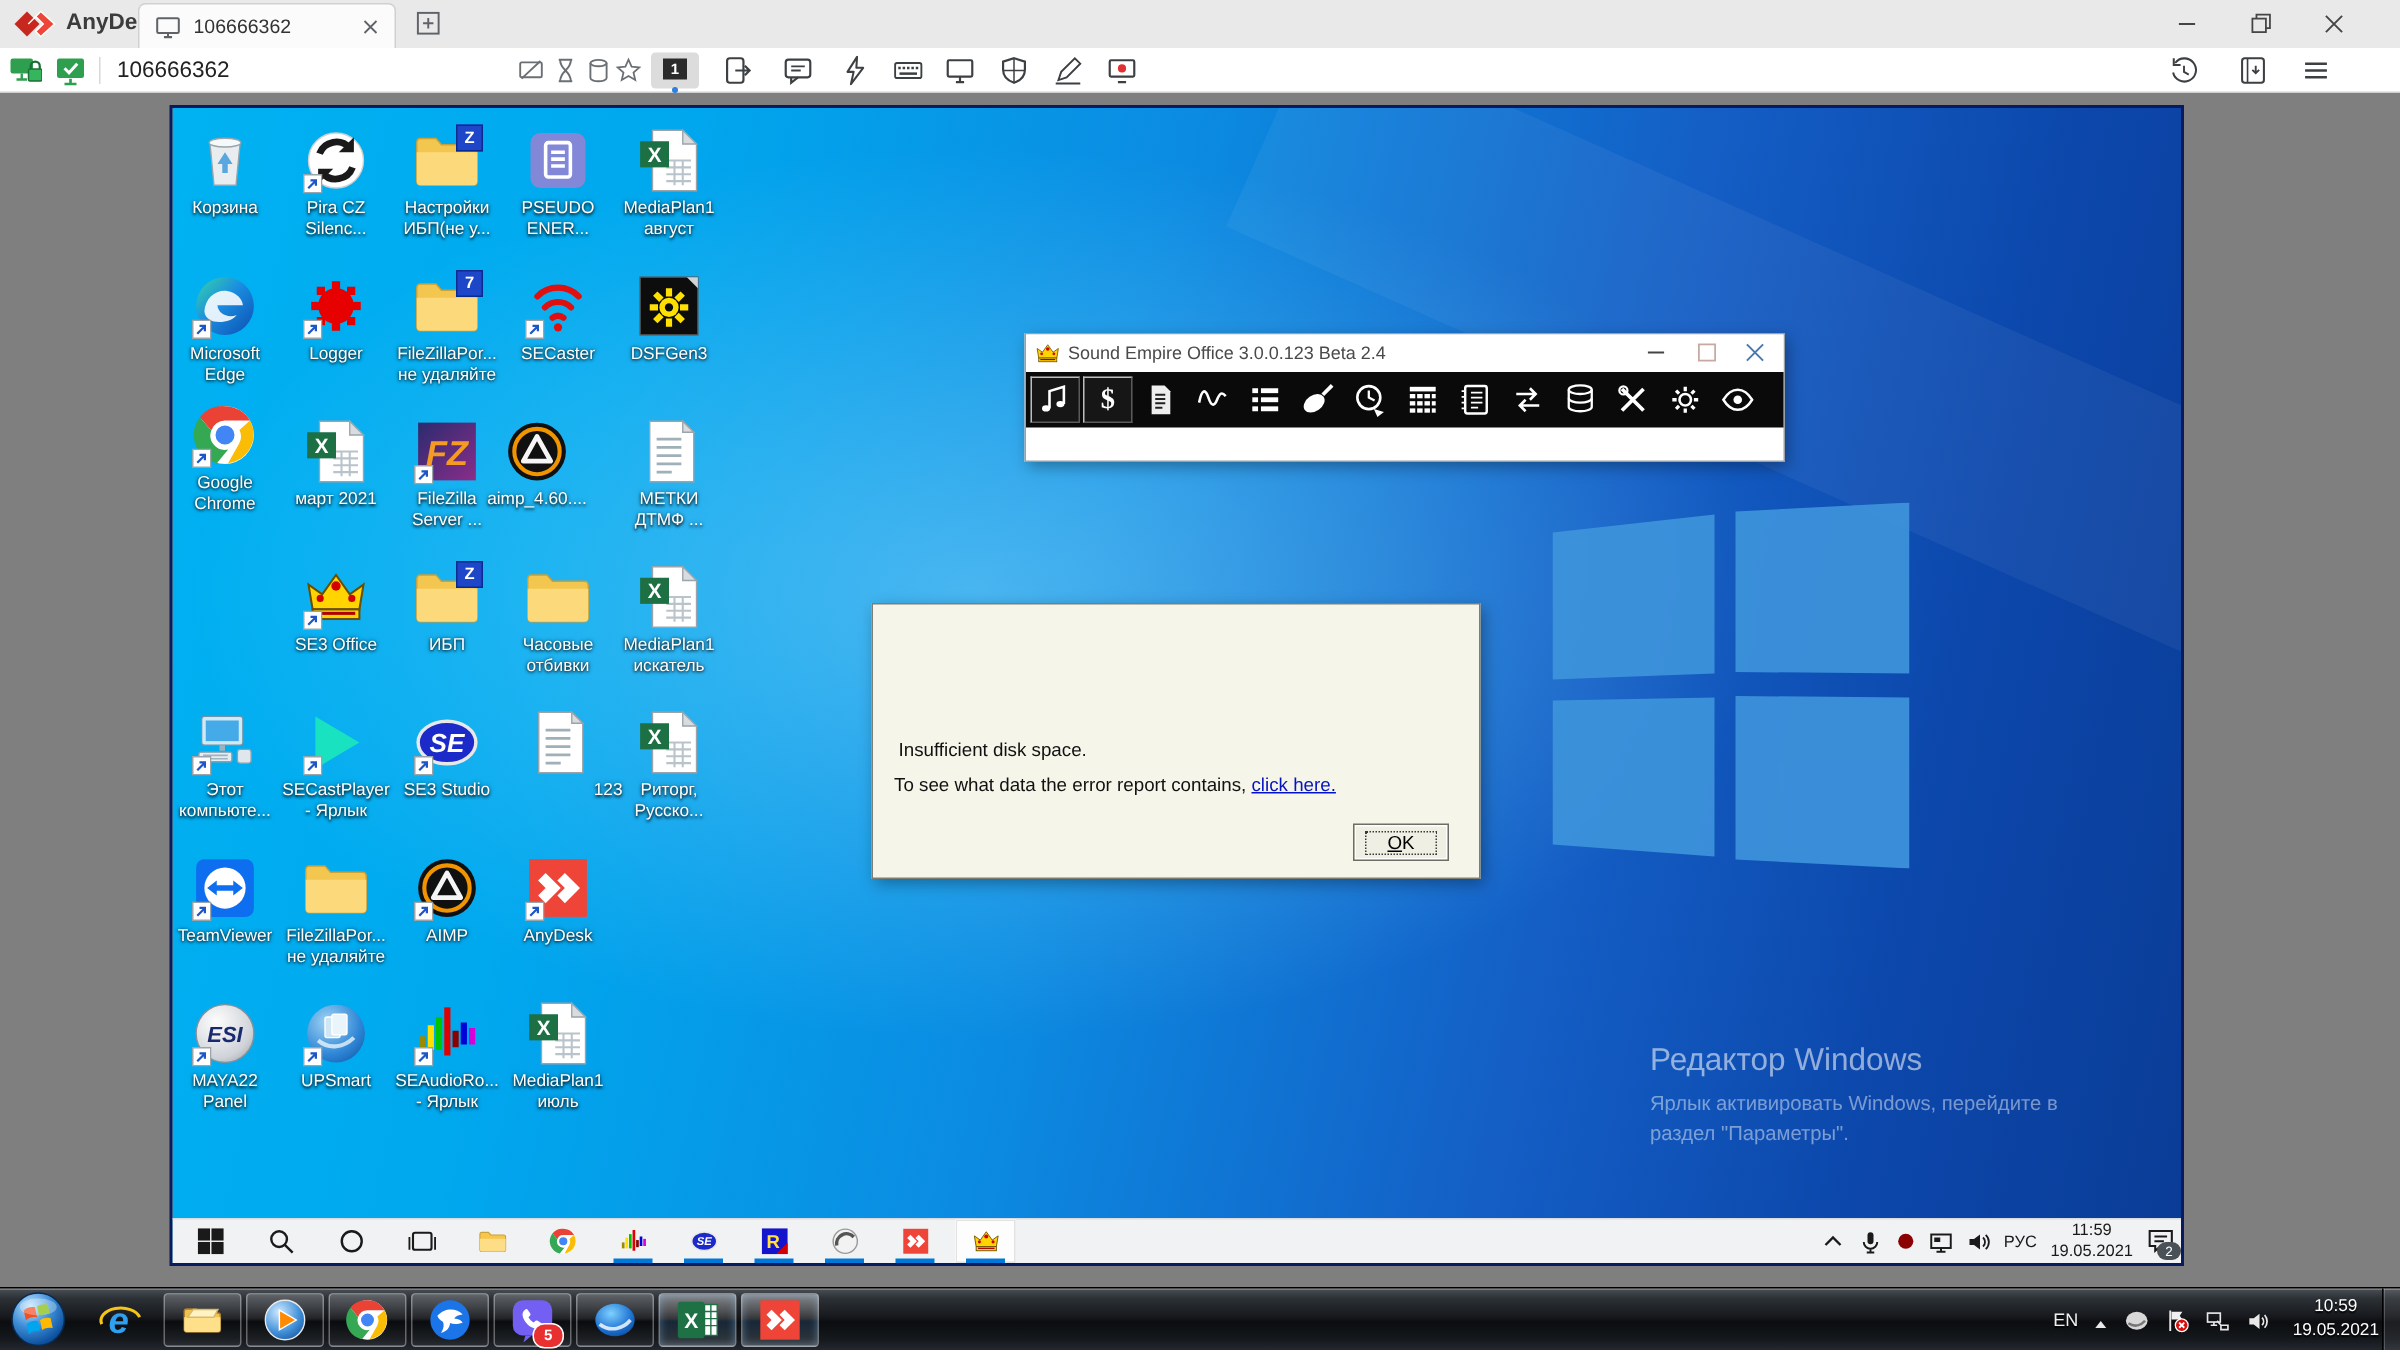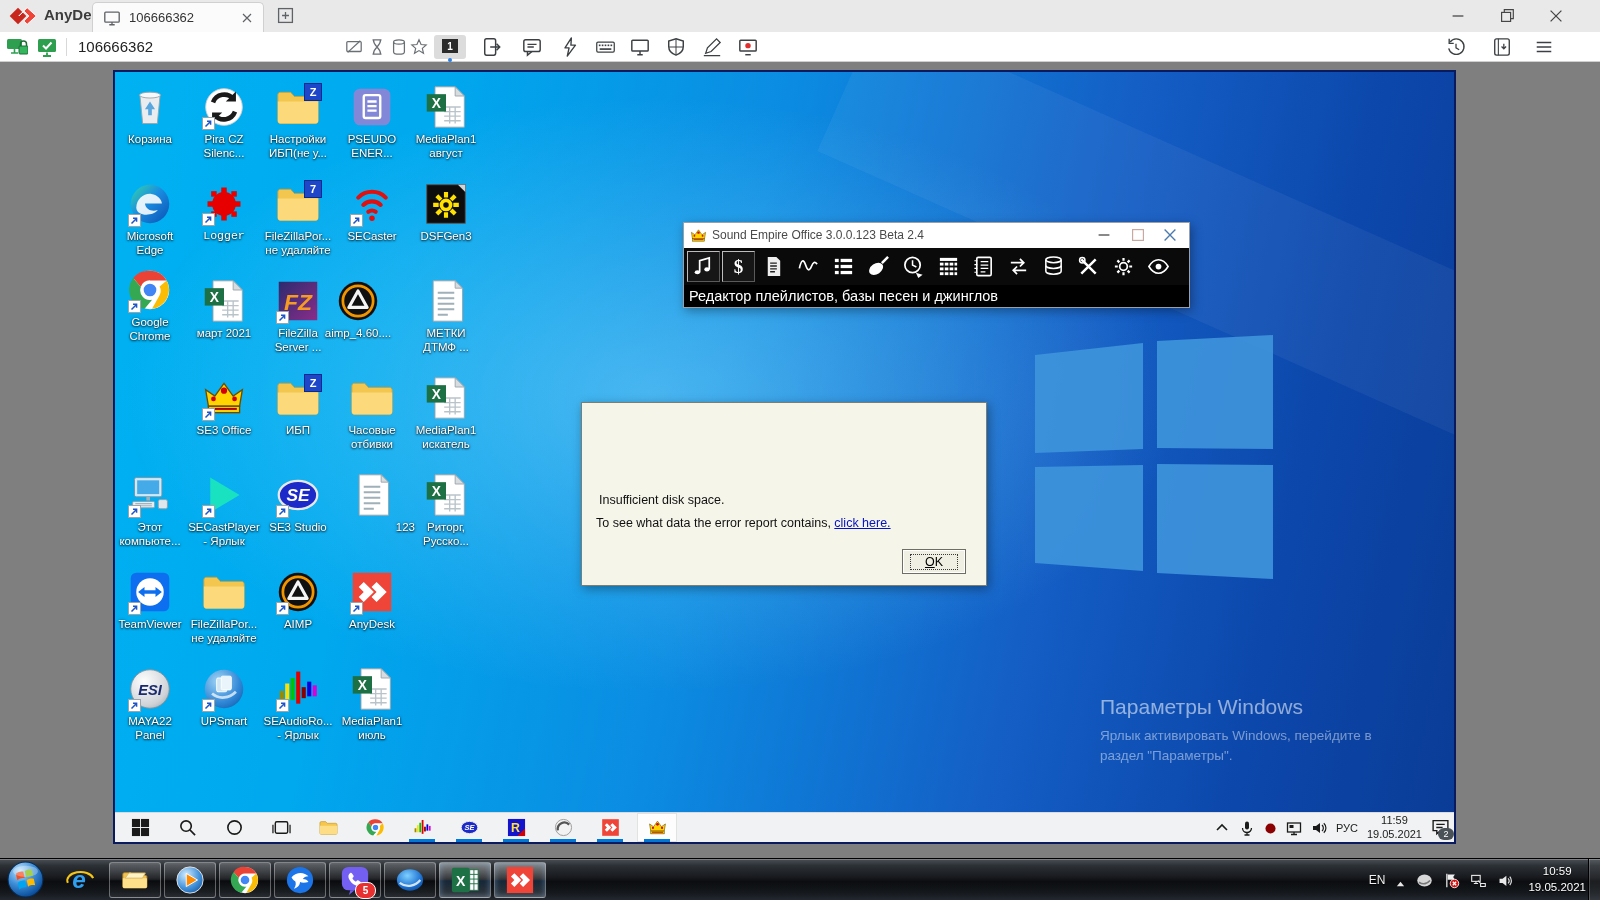--- a/index.html
+++ b/index.html
@@ -296,21 +296,21 @@
                   </linearGradient>
                 </defs>
                 <circle cx="24" cy="24" r="21" fill="url(#egx)"></circle>
                 <path d="M9 28c.5-10 8.5-16 16.5-15 7 .9 11.5 6.5 11.5 10.5H18.5c.5 6.5 8 9.5 14 7-4.5 6.5-22.5 8-23.5-2.5z" fill="rgba(255,255,255,.88)"></path>
               </svg><div class="sarrow"><svg viewBox="0 0 13 13" width="100%" height="100%" xmlns="http://www.w3.org/2000/svg">
                   <rect x=".5" y=".5" width="12" height="12" fill="#fff" stroke="#9aa4ab"></rect>
                   <path d="M3.5 9.5l5-5M5 4.2h3.6v3.6" fill="none" stroke="#1e56c8" stroke-width="1.5"></path>
                 </svg></div></div>
             <div class="dicon-label">Microsoft<br>Edge</div>
           </div>
-          <div class="dicon" style="left: 66px; top: 110px; font-family: Liberation Mono, monospace;">
+          <div class="dicon" style="left: 66px; top: 110px;">
             <div class="dicon-img"><svg viewBox="0 0 48 48" width="100%" height="100%" xmlns="http://www.w3.org/2000/svg">
                 <circle cx="24" cy="24" r="13" fill="#e60000"></circle>
                 <g fill="#e60000">
                   <rect x="21" y="6" width="6" height="7"></rect>
                   <rect x="21" y="35" width="6" height="7"></rect>
                   <rect x="6" y="21" width="7" height="6"></rect>
                   <rect x="35" y="21" width="7" height="6"></rect>
                   <rect x="10" y="10" width="6" height="6"></rect>
                   <rect x="32" y="10" width="6" height="6"></rect>
                   <rect x="10" y="32" width="6" height="6"></rect>
@@ -603,21 +603,21 @@
                 <g stroke="#b9c4ca" stroke-width="1.5" fill="none">
                   <path d="M22 24h18M22 29h18M22 34h18M22 39h18M28 24v18M34 24v18"></path>
                 </g>
                 <rect x="3" y="10" width="21" height="19" fill="#1d7044"></rect>
                 <text x="13.5" y="25" font-size="15" font-weight="bold" fill="#fff" text-anchor="middle" font-family="Liberation Sans,sans-serif">X</text>
               </svg></div>
             <div class="dicon-label">MediaPlan1<br>июль</div>
           </div>
         </div>
       <div class="actw">
-        <div class="t">Параметры Windows</div>
+        <div class="t">Редактор Windows</div>
         <div class="s">
           <div>Ярлык активировать Windows, перейдите в</div>
           <div>раздел "Параметры".</div>
         </div>
       </div>
       <div id="rtaskbar">
         <div id="rtb-items">
             <div class="rcell" style="left: 5px;">
               <span class="ric"><svg viewBox="0 0 20 20" width="100%" height="100%" xmlns="http://www.w3.org/2000/svg">
                   <g fill="#1a1a1a">
@@ -899,21 +899,20 @@
           </div>
           <div class="secell">
             <span class="seic">
               <svg viewBox="0 0 24 24" width="100%" height="100%" xmlns="http://www.w3.org/2000/svg">
                 <path d="M2 12c3-5 7-7 10-7s7 2 10 7c-3 5-7 7-10 7s-7-2-10-7z" fill="none" stroke="#fff" stroke-width="1.7"></path>
                 <circle cx="12" cy="12" r="3" fill="#fff"></circle>
               </svg>
             </span>
           </div>
         </div>
-      <div id="sestatus">Редактор плейлистов, базы песен и джинглов</div>
     </div>
 
     <div id="errdlg">
       <div class="dmsg">Insufficient disk space.</div>
       <div class="dreport">
         <span>To see what data the error report contains, </span><span class="dlink">click here.</span>
       </div>
       <div class="okbtn">
         <span class="oklabel">OK</span>
       </div>

